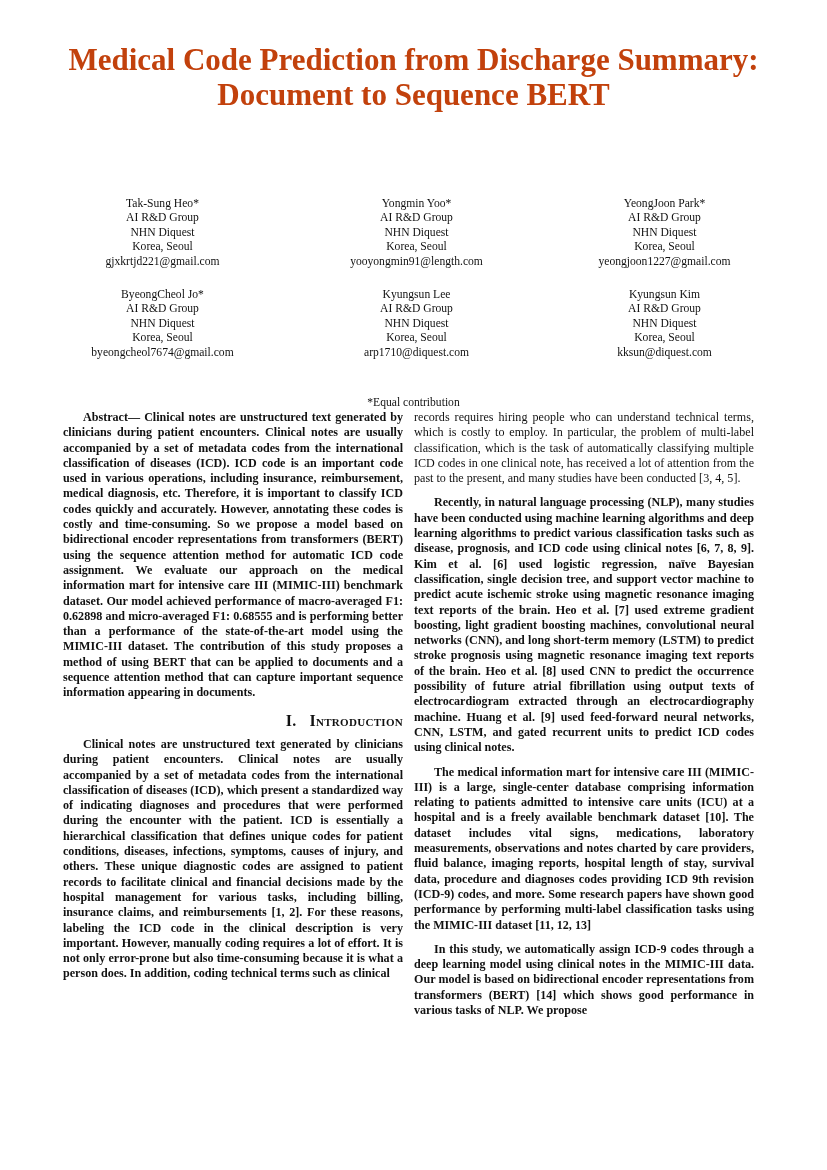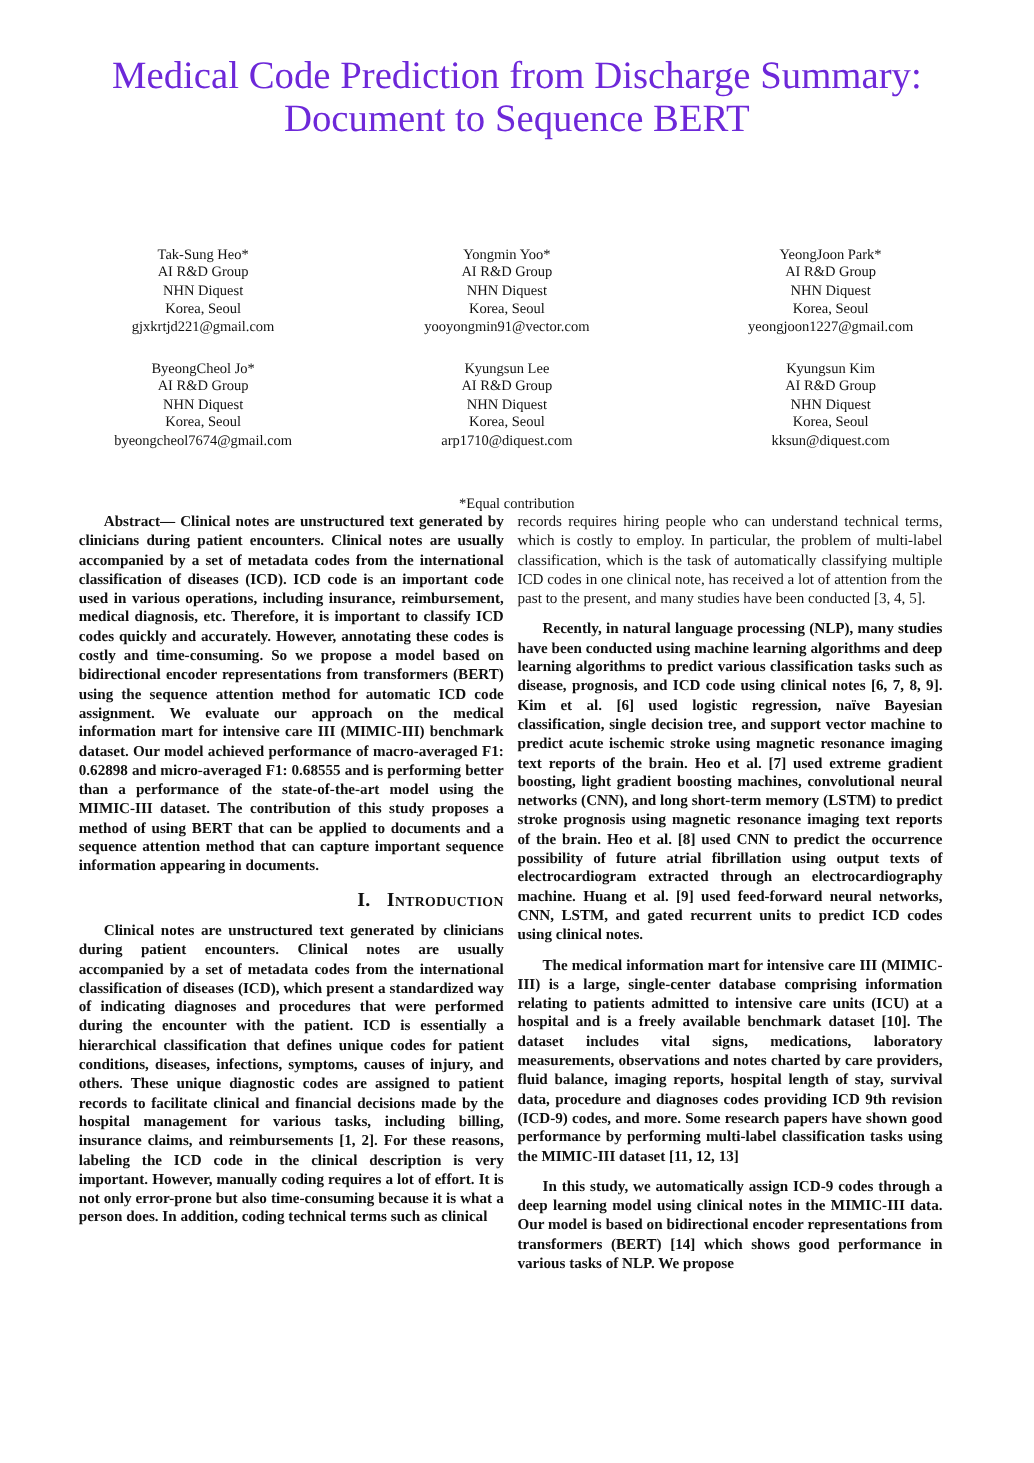--- a/index.html
+++ b/index.html
@@ -1,23 +1,23 @@
 <!DOCTYPE html>
 <html><head>
 <meta charset="utf-8">
 <style>
   html, body { margin: 0; padding: 0; background: #ffffff; }
   body { width: 827px; height: 1170px; position: relative; overflow: hidden; color: #111; font-family: "Liberation Serif", "DejaVu Serif", serif; }
-  .title { position: absolute; top: 42px; left: 0; width: 827px; text-align: center; font-size: 31px; line-height: 35px; color: #6d28d9; }
+  .title { position: absolute; top: 42px; left: 0; width: 827px; text-align: center; font-size: 31px; line-height: 35px; color: #c2410c; font-weight: bold; }
   .title div { white-space: nowrap; }
   .authors { position: absolute; left: 37px; width: 753px; font-size: 11.6px; line-height: 14.4px; }
   .authors.r1 { top: 197px; }
   .authors.r2 { top: 288px; }
   .author { position: absolute; width: 251px; text-align: center; }
-  .author.c0 { left: 0; } .author.c1 { left: 243px; } .author.c2 { left: 502px; }
+  .author.c0 { left: 0; } .author.c1 { left: 254px; } .author.c2 { left: 502px; }
   .author div { white-space: nowrap; }
   .equal { position: absolute; top: 396px; left: 0; width: 827px; text-align: center; font-size: 11.6px; }
   .col { position: absolute; top: 410px; width: 340px; font-size: 12.1px; line-height: 15.3px; text-align: justify; }
   .col.left { left: 63px; }
   .col.right { left: 414px; }
   .col p { margin: 0; text-indent: 20px; }
   .col p + p { margin-top: 9px; font-weight: bold; }
   .abs { font-weight: bold; }
   .abs .lead { font-weight: bold; }
   .kw { font-weight: bold; margin-top: 12px !important; }
@@ -38,21 +38,21 @@
     <div>AI R&amp;D Group</div>
     <div>NHN Diquest</div>
     <div>Korea, Seoul</div>
     <div>gjxkrtjd221@gmail.com</div>
   </div>
   <div class="author c1">
     <div>Yongmin Yoo*</div>
     <div>AI R&amp;D Group</div>
     <div>NHN Diquest</div>
     <div>Korea, Seoul</div>
-    <div>yooyongmin91@vector.com</div>
+    <div>yooyongmin91@length.com</div>
   </div>
   <div class="author c2">
     <div>YeongJoon Park*</div>
     <div>AI R&amp;D Group</div>
     <div>NHN Diquest</div>
     <div>Korea, Seoul</div>
     <div>yeongjoon1227@gmail.com</div>
   </div>
 </div>
 

